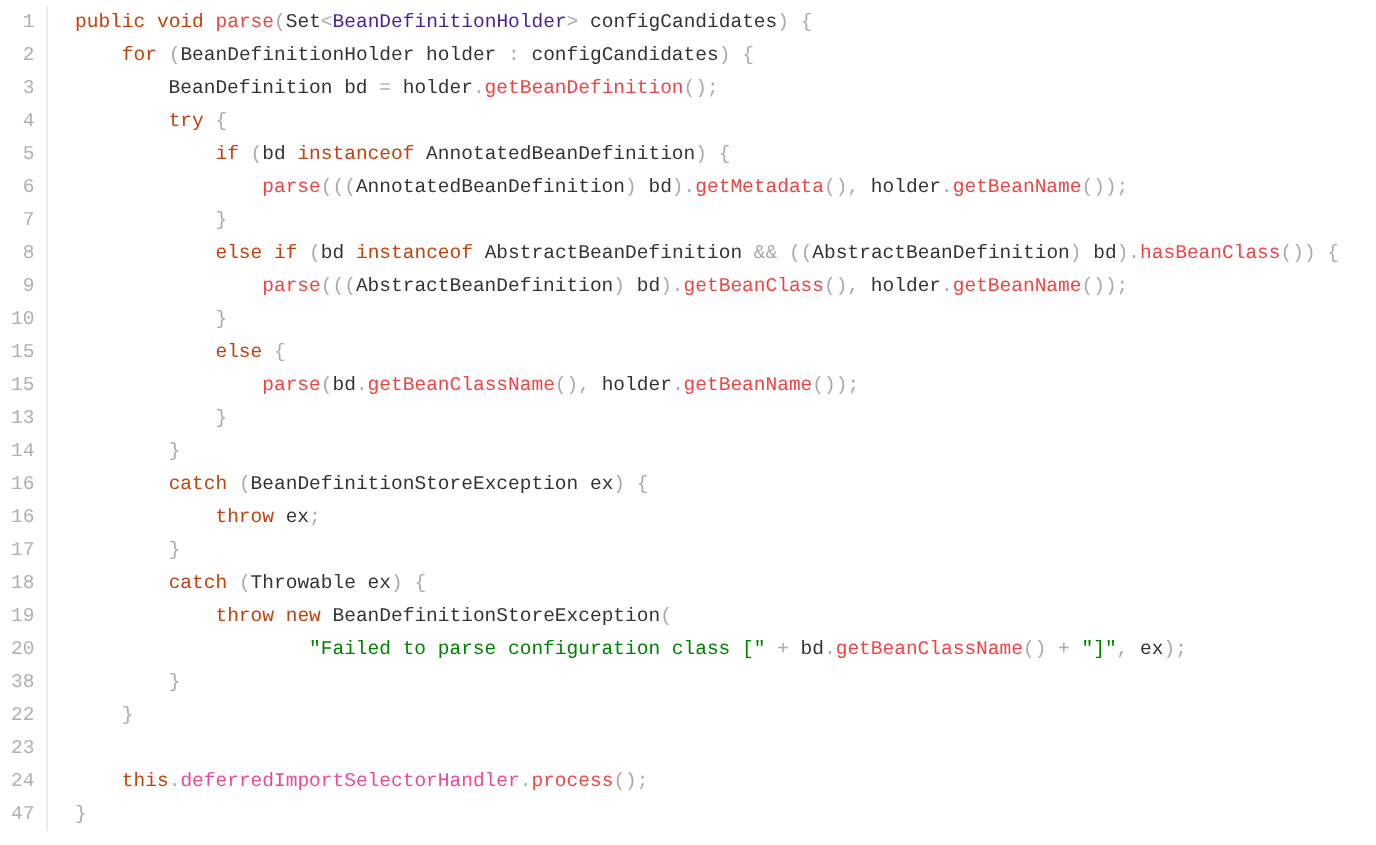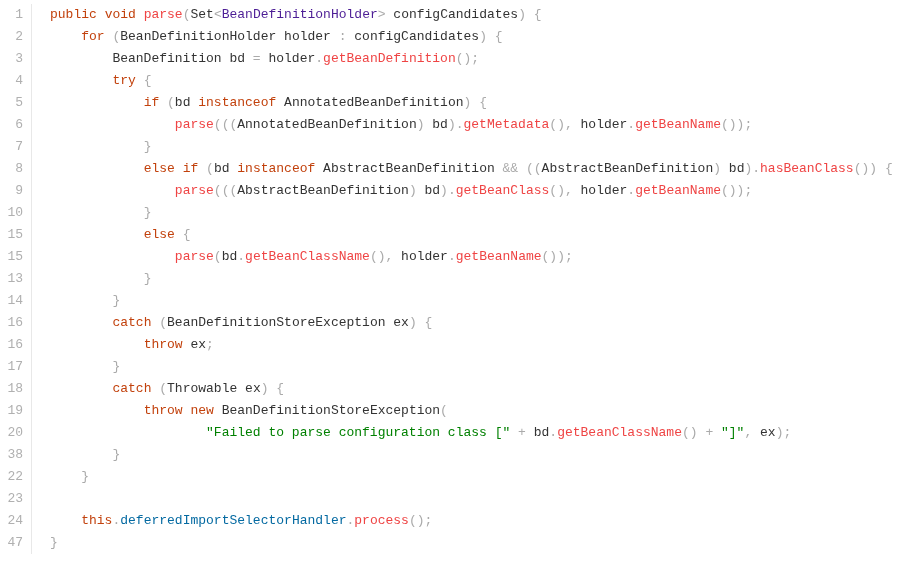--- a/index.html
+++ b/index.html
@@ -36,21 +36,21 @@
     }
     .code-line {
       height: 22px;
     }
     .kw { color: #c2410c; }
     .type { color: #4c1d95; text-align: right; }
     .method { color: #ef4444; }
     .str { color: #008000; }
     .ident { color: #333; }
     .punct { color: #aaa; }
-    .field { color: #0369a1; }
+    .field { color: #ec4899; }
   </style>
 </head>
 <body>
 
 <div class="editor">
   <div class="gutter">
       <div class="gutter-line">1</div>
       <div class="gutter-line">2</div>
       <div class="gutter-line">3</div>
       <div class="gutter-line">4</div>

